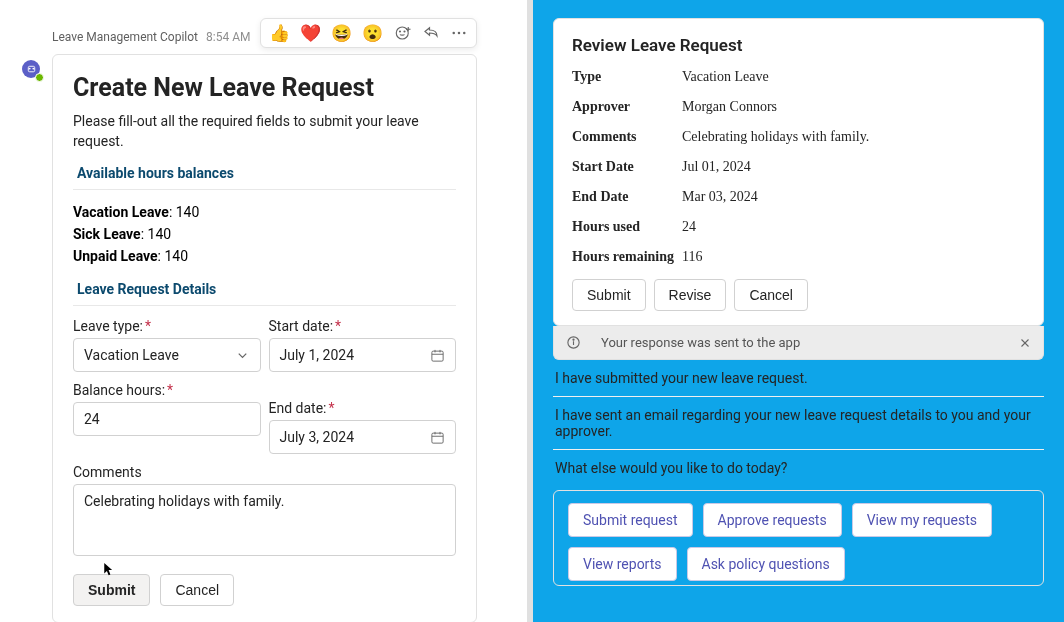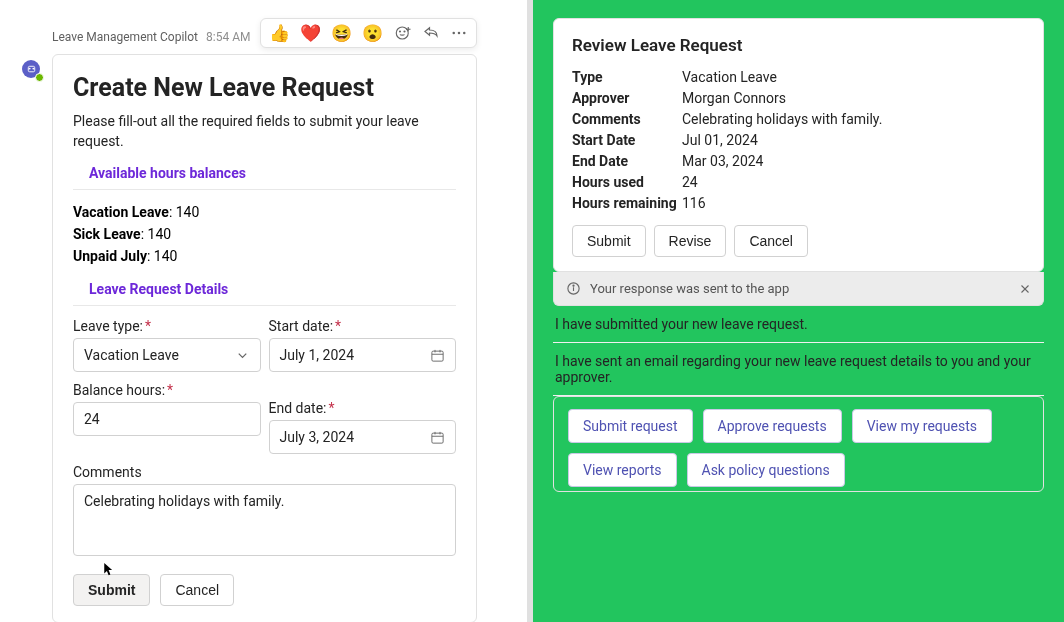--- a/index.html
+++ b/index.html
@@ -20,21 +20,21 @@
     height: 622px;
     background: #fff;
     padding: 0;
   }
   .divider {
     width: 6px;
     background: #e0e0e0;
   }
   .right-pane {
     flex: 1;
-    background: #22c55e;
+    background: #0ea5e9;
     padding: 18px 20px 0 20px;
   }
 
   
   .left-header {
     position: relative;
     display: flex;
     align-items: center;
     padding: 30px 0 0 52px;
     font-size: 12px;
@@ -99,22 +99,22 @@
   }
   .card p.instruction {
     margin: 0 0 14px 0;
     font-size: 14px;
     color: #242424;
     line-height: 1.4;
   }
   .section-hdr {
     font-size: 14px;
     font-weight: 700;
-    margin: 0 0 8px 16px;
-    color: #6d28d9;
+    margin: 0 0 8px 4px;
+    color: #0c4a6e;
   }
   hr.thin {
     border: none;
     border-top: 1px solid #e8e8e8;
     margin: 0 0 12px 0;
   }
   .balances { font-size: 14px; margin-bottom: 14px; line-height: 1.55; }
   .balances .row b { font-weight:700; }
 
   .form-row {
@@ -201,37 +201,37 @@
     border-radius: 6px;
     background:#fff;
     padding: 16px 18px 14px 18px;
   }
   .review-card h2 {
     margin:0 0 14px 0;
     font-size:17px;
     font-weight:600;
     color:#242424;
   }
-  .kv { display:grid; grid-template-columns: 110px 1fr; row-gap:5px; font-size:14px; }
+  .kv { display:grid; grid-template-columns: 110px 1fr; row-gap:14px; font-size:14px;font-family:Liberation Serif, serif; }
   .kv .k { font-weight:700; color:#242424; }
   .kv .v { color:#242424; }
   .review-btns { display:flex; gap:8px; margin-top:14px; }
   .review-btns .btn { padding:7px 14px; }
 
   .status-bar2 {
     background:#ececec;
     border:1px solid #e1e1e1;
     border-top:none;
     border-radius:0 0 6px 6px;
     padding:9px 12px;
     display:flex;
     align-items:center;
     font-size:13px;
     color:#555;
-    gap:9px;
+    gap:20px;
   }
   .status-bar2 .close-x { margin-left:auto; cursor:pointer; }
   .status-bar2 svg { width:15px; height:15px; display:block; }
   .status-bar2 .close-x svg { width:12px; height:12px; }
 
   .chat-line {
     font-size:14px;
     color:#242424;
     padding:10px 2px;
     border-bottom:1px solid #f0f0f0;
@@ -306,21 +306,21 @@
 
   <div class="card">
     <h2>Create New Leave Request</h2>
     <p class="instruction">Please fill-out all the required fields to submit your leave request.</p>
 
     <div class="section-hdr">Available hours balances</div>
     <hr class="thin">
     <div class="balances">
       <div class="row"><b>Vacation Leave</b>: <span>140</span></div>
       <div class="row"><b>Sick Leave</b>: <span>140</span></div>
-      <div class="row"><b>Unpaid July</b>: <span>140</span></div>
+      <div class="row"><b>Unpaid Leave</b>: <span>140</span></div>
     </div>
 
     <div class="section-hdr">Leave Request Details</div>
     <hr class="thin">
 
     <div class="form-row">
       <div class="form-col">
         <span class="field-label"><span>Leave type:</span><span class="req">*</span></span>
         <div class="select">
           <span>Vacation Leave</span>
@@ -427,20 +427,21 @@
     <span class="close-x">
       <svg viewBox="0 0 24 24" stroke="#666" stroke-width="2.2">
           <line x1="5" y1="5" x2="19" y2="19"></line>
           <line x1="19" y1="5" x2="5" y2="19"></line>
         </svg>
     </span>
   </div>
 
   <div class="chat-line">I have submitted your new leave request.</div>
   <div class="chat-line">I have sent an email regarding your new leave request details to you and your approver.</div>
+  <div class="chat-line last">What else would you like to do today?</div>
 
   <div class="suggestion-panel">
     <div class="suggestion">Submit request</div>
     <div class="suggestion">Approve requests</div>
     <div class="suggestion">View my requests</div>
     <div class="suggestion">View reports</div>
     <div class="suggestion">Ask policy questions</div>
   </div>
 
 </div>

